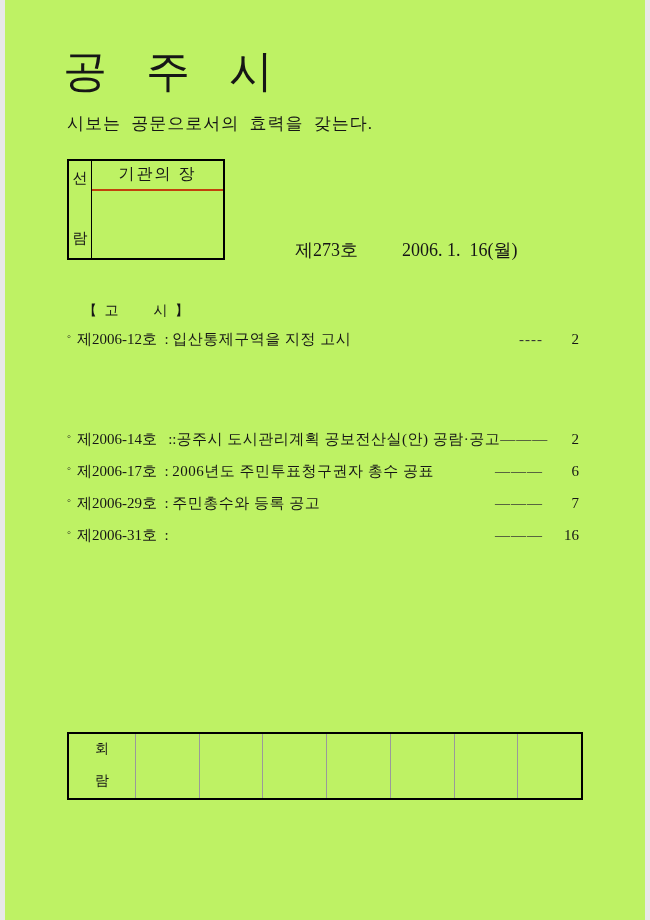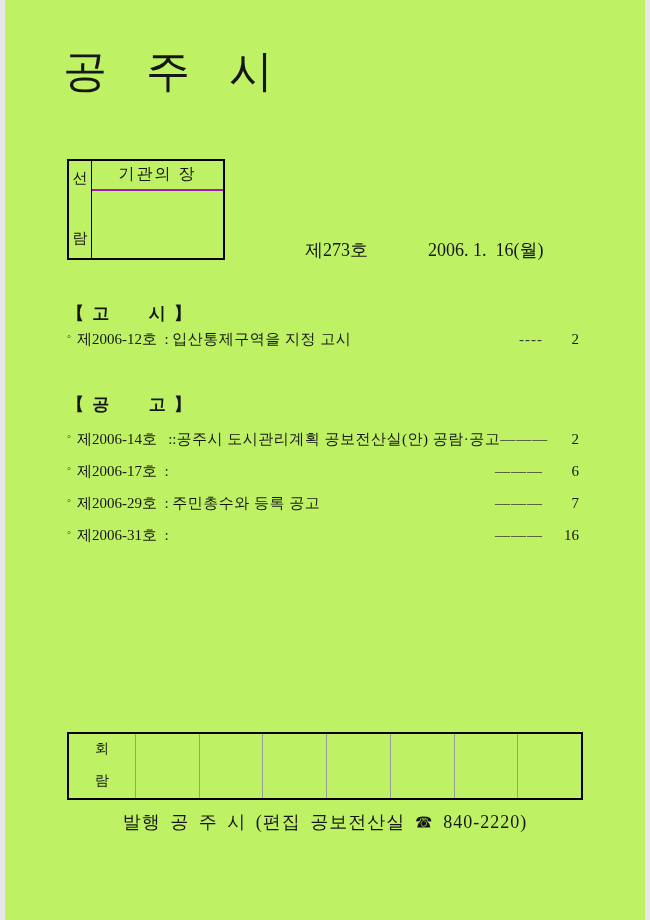--- a/index.html
+++ b/index.html
@@ -6,21 +6,21 @@
   .page {
     position: relative;
     width: 640px;
     height: 920px;
     margin: 0 auto;
     background: #bef264;
     color: #161616;
     font-family: "Liberation Serif", "DejaVu Serif", serif;
     overflow: hidden;
   }
-  .pre { white-space: pre; margin-left: 16px; }
+  .pre { white-space: pre; }
 
   
   .doc-title {
     position: absolute; left: 58px; top: 42px;
     font-size: 44px; letter-spacing: 14px; font-weight: 500;
   }
   .doc-subtitle {
     position: absolute; left: 62px; top: 112px;
     font-size: 17px; letter-spacing: 1px; word-spacing: 5px;
   }
@@ -36,38 +36,38 @@
   .approval-side {
     width: 22px;
     border-right: 1px solid #000;
     display: flex; flex-direction: column; justify-content: space-between;
     align-items: center; padding: 8px 0 10px 0;
     font-size: 15px;
   }
   .approval-main { flex: 1; display: flex; flex-direction: column; }
   .approval-header {
     height: 28px; line-height: 26px;
-    border-bottom: 2px solid #a21caf;
+    border-bottom: 2px solid #c2410c;
     text-align: center; font-size: 16px; letter-spacing: 2px;
   }
   .approval-blank { flex: 1; }
 
   
   .issue-line {
-    position: absolute; left: 300px; top: 238px;
+    position: absolute; left: 290px; top: 238px;
     width: 272px;
     display: flex; align-items: baseline;
     font-size: 18px;
   }
   .issue-no { margin-right: 44px; }
 
   
   .sec-heading {
-    position: absolute; left: 62px;
-    font-size: 17px; font-weight: bold; letter-spacing: 2px;
+    position: absolute; left: 78px;
+    font-size: 14px; font-weight: normal; letter-spacing: 2px;
     white-space: pre;
   }
   .sec-gosi  { top: 302px; }
   .sec-gonggo{ top: 393px; }
 
   .toc-row {
     position: absolute; left: 62px; width: 512px;
     display: flex; align-items: baseline;
     font-size: 15px;
   }
@@ -105,20 +105,21 @@
     position: absolute; left: 62px; top: 810px; width: 516px;
     text-align: center; font-size: 18px; letter-spacing: 1px; word-spacing: 4px;
   }
 </style>
 </head>
 <body>
 
 <div class="page">
 
   <div class="doc-title">공 주 시</div>
+  <div class="doc-subtitle">시보는 공문으로서의 효력을 갖는다.</div>
 
   <div class="approval-box">
     <div class="approval-side">
       <span>선</span>
       <span>람</span>
     </div>
     <div class="approval-main">
       <div class="approval-header">기관의 장</div>
       <div class="approval-blank"></div>
     </div>
@@ -133,35 +134,35 @@
 
   <div class="toc-row row-1">
     <span class="bullet">◦</span>
     <span class="toc-no">제2006-12호</span>
     <span class="toc-sep">  : </span>
     <span class="toc-title">입산통제구역을 지정 고시</span>
     <span class="toc-dash">----</span>
     <span class="toc-page">2</span>
   </div>
 
-  <div class="sec-heading sec-gonggo">【 공      고 】</div>
 
   <div class="toc-row row-2">
     <span class="bullet">◦</span>
     <span class="toc-no">제2006-14호</span>
     <span class="toc-sep">   ::</span>
     <span class="toc-title">공주시 도시관리계획 공보전산실(안) 공람·공고</span>
     <span class="toc-dash">———</span>
     <span class="toc-page">2</span>
   </div>
 
   <div class="toc-row row-3">
     <span class="bullet">◦</span>
     <span class="toc-no">제2006-17호</span>
     <span class="toc-sep">  : </span>
+    <span class="toc-title">2006년도 주민투표청구권자 총수 공표</span>
     <span class="toc-dash">———</span>
     <span class="toc-page">6</span>
   </div>
 
   <div class="toc-row row-4">
     <span class="bullet">◦</span>
     <span class="toc-no">제2006-29호</span>
     <span class="toc-sep">  : </span>
     <span class="toc-title">주민총수와 등록 공고</span>
     <span class="toc-dash">———</span>
@@ -183,15 +184,14 @@
     </div>
     <div class="circ-cell"></div>
     <div class="circ-cell"></div>
     <div class="circ-cell"></div>
     <div class="circ-cell"></div>
     <div class="circ-cell"></div>
     <div class="circ-cell"></div>
     <div class="circ-cell"></div>
   </div>
 
-  <div class="doc-footer">발행 공 주 시 (편집 공보전산실 ☎ 840-2220)</div>
 
 </div>
 
 </body></html>

